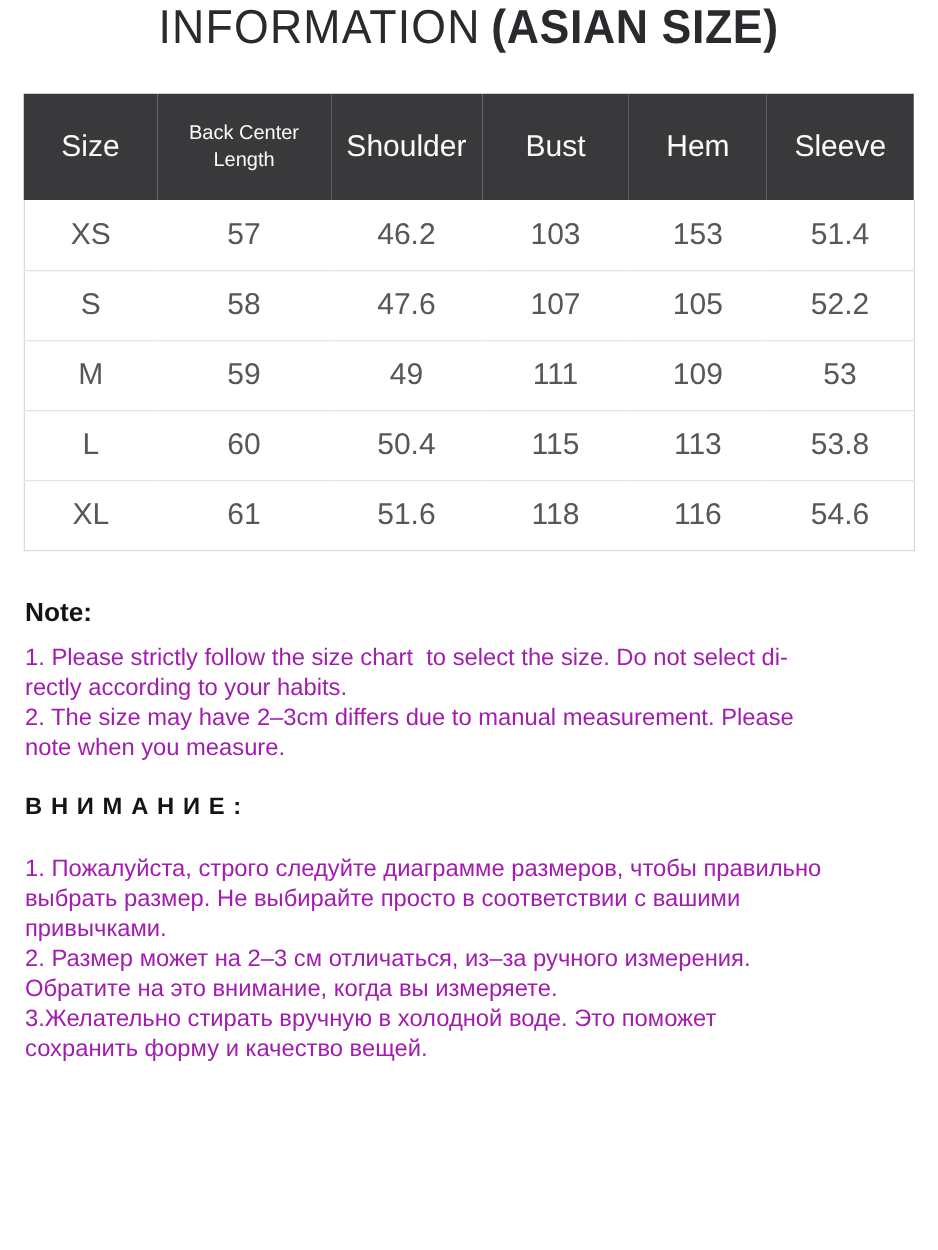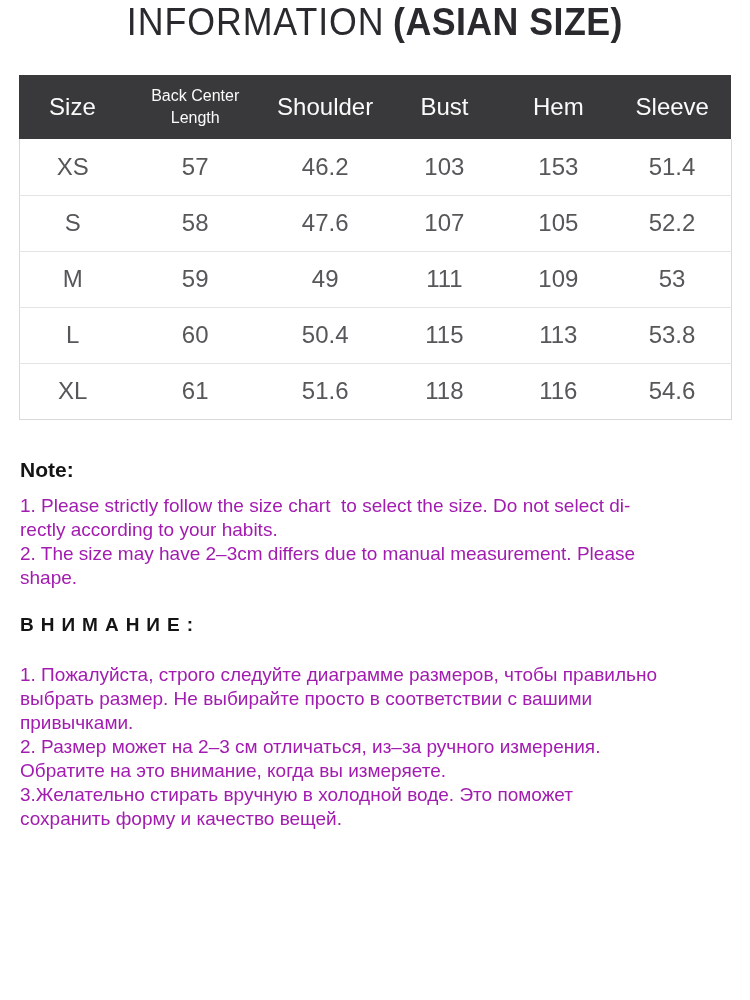--- a/index.html
+++ b/index.html
@@ -30,21 +30,21 @@
     width: 713px;
     margin: 31px auto 0 auto;
     border-collapse: collapse;
     table-layout: fixed;
   }
   .size-table thead th {
     background: #39393b;
     color: #fafafa;
     font-weight: 400;
     font-size: 24px;
-    height: 64px;
+    height: 85px;
     text-align: center;
     vertical-align: middle;
     padding: 0;
   }
   .size-table thead th .th-small {
     display: block;
     font-size: 16px;
     line-height: 22px;
   }
   .size-table tbody td {
@@ -157,21 +157,21 @@
       <td>54.6</td>
     </tr>
   </tbody>
 </table>
 
 <div class="notes">
   <div class="note-heading">Note:</div>
   <div class="note-line">1. Please strictly follow the size chart  to select the size. Do not select di-</div>
   <div class="note-line">rectly according to your habits.</div>
   <div class="note-line">2. The size may have 2–3cm differs due to manual measurement. Please</div>
-  <div class="note-line">shape.</div>
+  <div class="note-line">note when you measure.</div>
 
   <div class="attention-heading">ВНИМАНИЕ:</div>
   <div class="note-line">1. Пожалуйста, строго следуйте диаграмме размеров, чтобы правильно</div>
   <div class="note-line">выбрать размер. Не выбирайте просто в соответствии с вашими</div>
   <div class="note-line">привычками.</div>
   <div class="note-line">2. Размер может на 2–3 см отличаться, из–за ручного измерения.</div>
   <div class="note-line">Обратите на это внимание, когда вы измеряете.</div>
   <div class="note-line">3.Желательно стирать вручную в холодной воде. Это поможет</div>
   <div class="note-line">сохранить форму и качество вещей.</div>
 </div>

